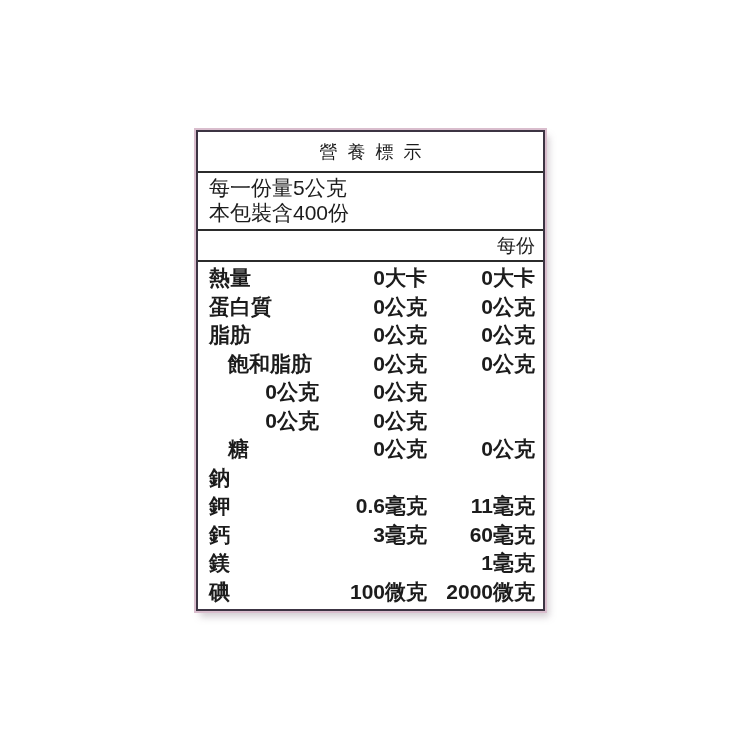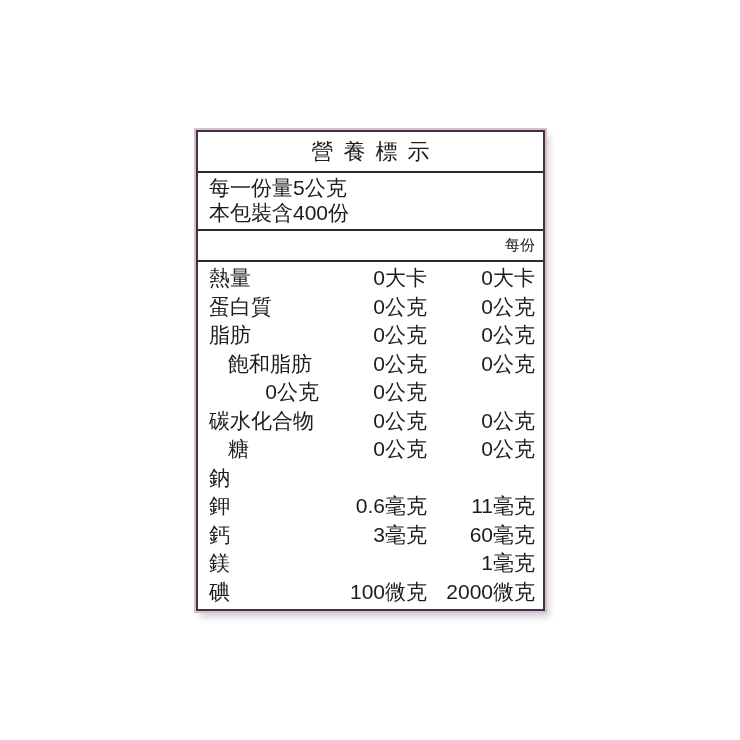--- a/index.html
+++ b/index.html
@@ -32,21 +32,21 @@
     display: flex;
     flex-direction: column;
   }
   .title-row {
     flex: 0 0 41px;
     box-sizing: border-box;
     border-bottom: 2px solid #2b2b2b;
     display: flex;
     align-items: center;
     justify-content: center;
-    font-size: 22px;
+    font-size: 18px;
   }
   .title-row .title-text {
     letter-spacing: 10px;
     margin-right: -10px; 
     white-space: nowrap;
   }
   .serving-section {
     flex: 0 0 54px;
     box-sizing: border-box;
     border-bottom: 2px solid #2b2b2b;
@@ -54,28 +54,29 @@
     font-size: 21px;
     line-height: 25px;
   }
   .header-row {
     flex: 0 0 31px;
     box-sizing: border-box;
     border-bottom: 2px solid #2b2b2b;
     display: flex;
     align-items: center;
     padding: 0 8px 0 11px;
-    font-size: 15px;
+    font-size: 19px;
   }
   .rows {
     flex: 1 1 auto;
     display: flex;
     flex-direction: column;
     justify-content: space-around;
     padding: 2px 0 3px 0;
+    font-weight: bold;
   }
   .row {
     display: flex;
     align-items: center;
     padding: 0 8px 0 11px;
     font-size: 21px;
     line-height: 26px;
   }
   .col-name {
     flex: 1 1 auto;
@@ -135,21 +136,20 @@
       <div class="row indent">
         <span class="col-name">飽和脂肪</span>
         <span class="col-v1">0公克</span>
         <span class="col-v2">0公克</span>
       </div>
       <div class="row indent">
         <span class="col-v1">0公克</span>
         <span class="col-v2">0公克</span>
       </div>
       <div class="row">
-        <span class="col-name">碳水化合物</span>
         <span class="col-v1">0公克</span>
         <span class="col-v2">0公克</span>
       </div>
       <div class="row indent">
         <span class="col-name">糖</span>
         <span class="col-v1">0公克</span>
         <span class="col-v2">0公克</span>
       </div>
       <div class="row">
         <span class="col-name">鈉</span>

